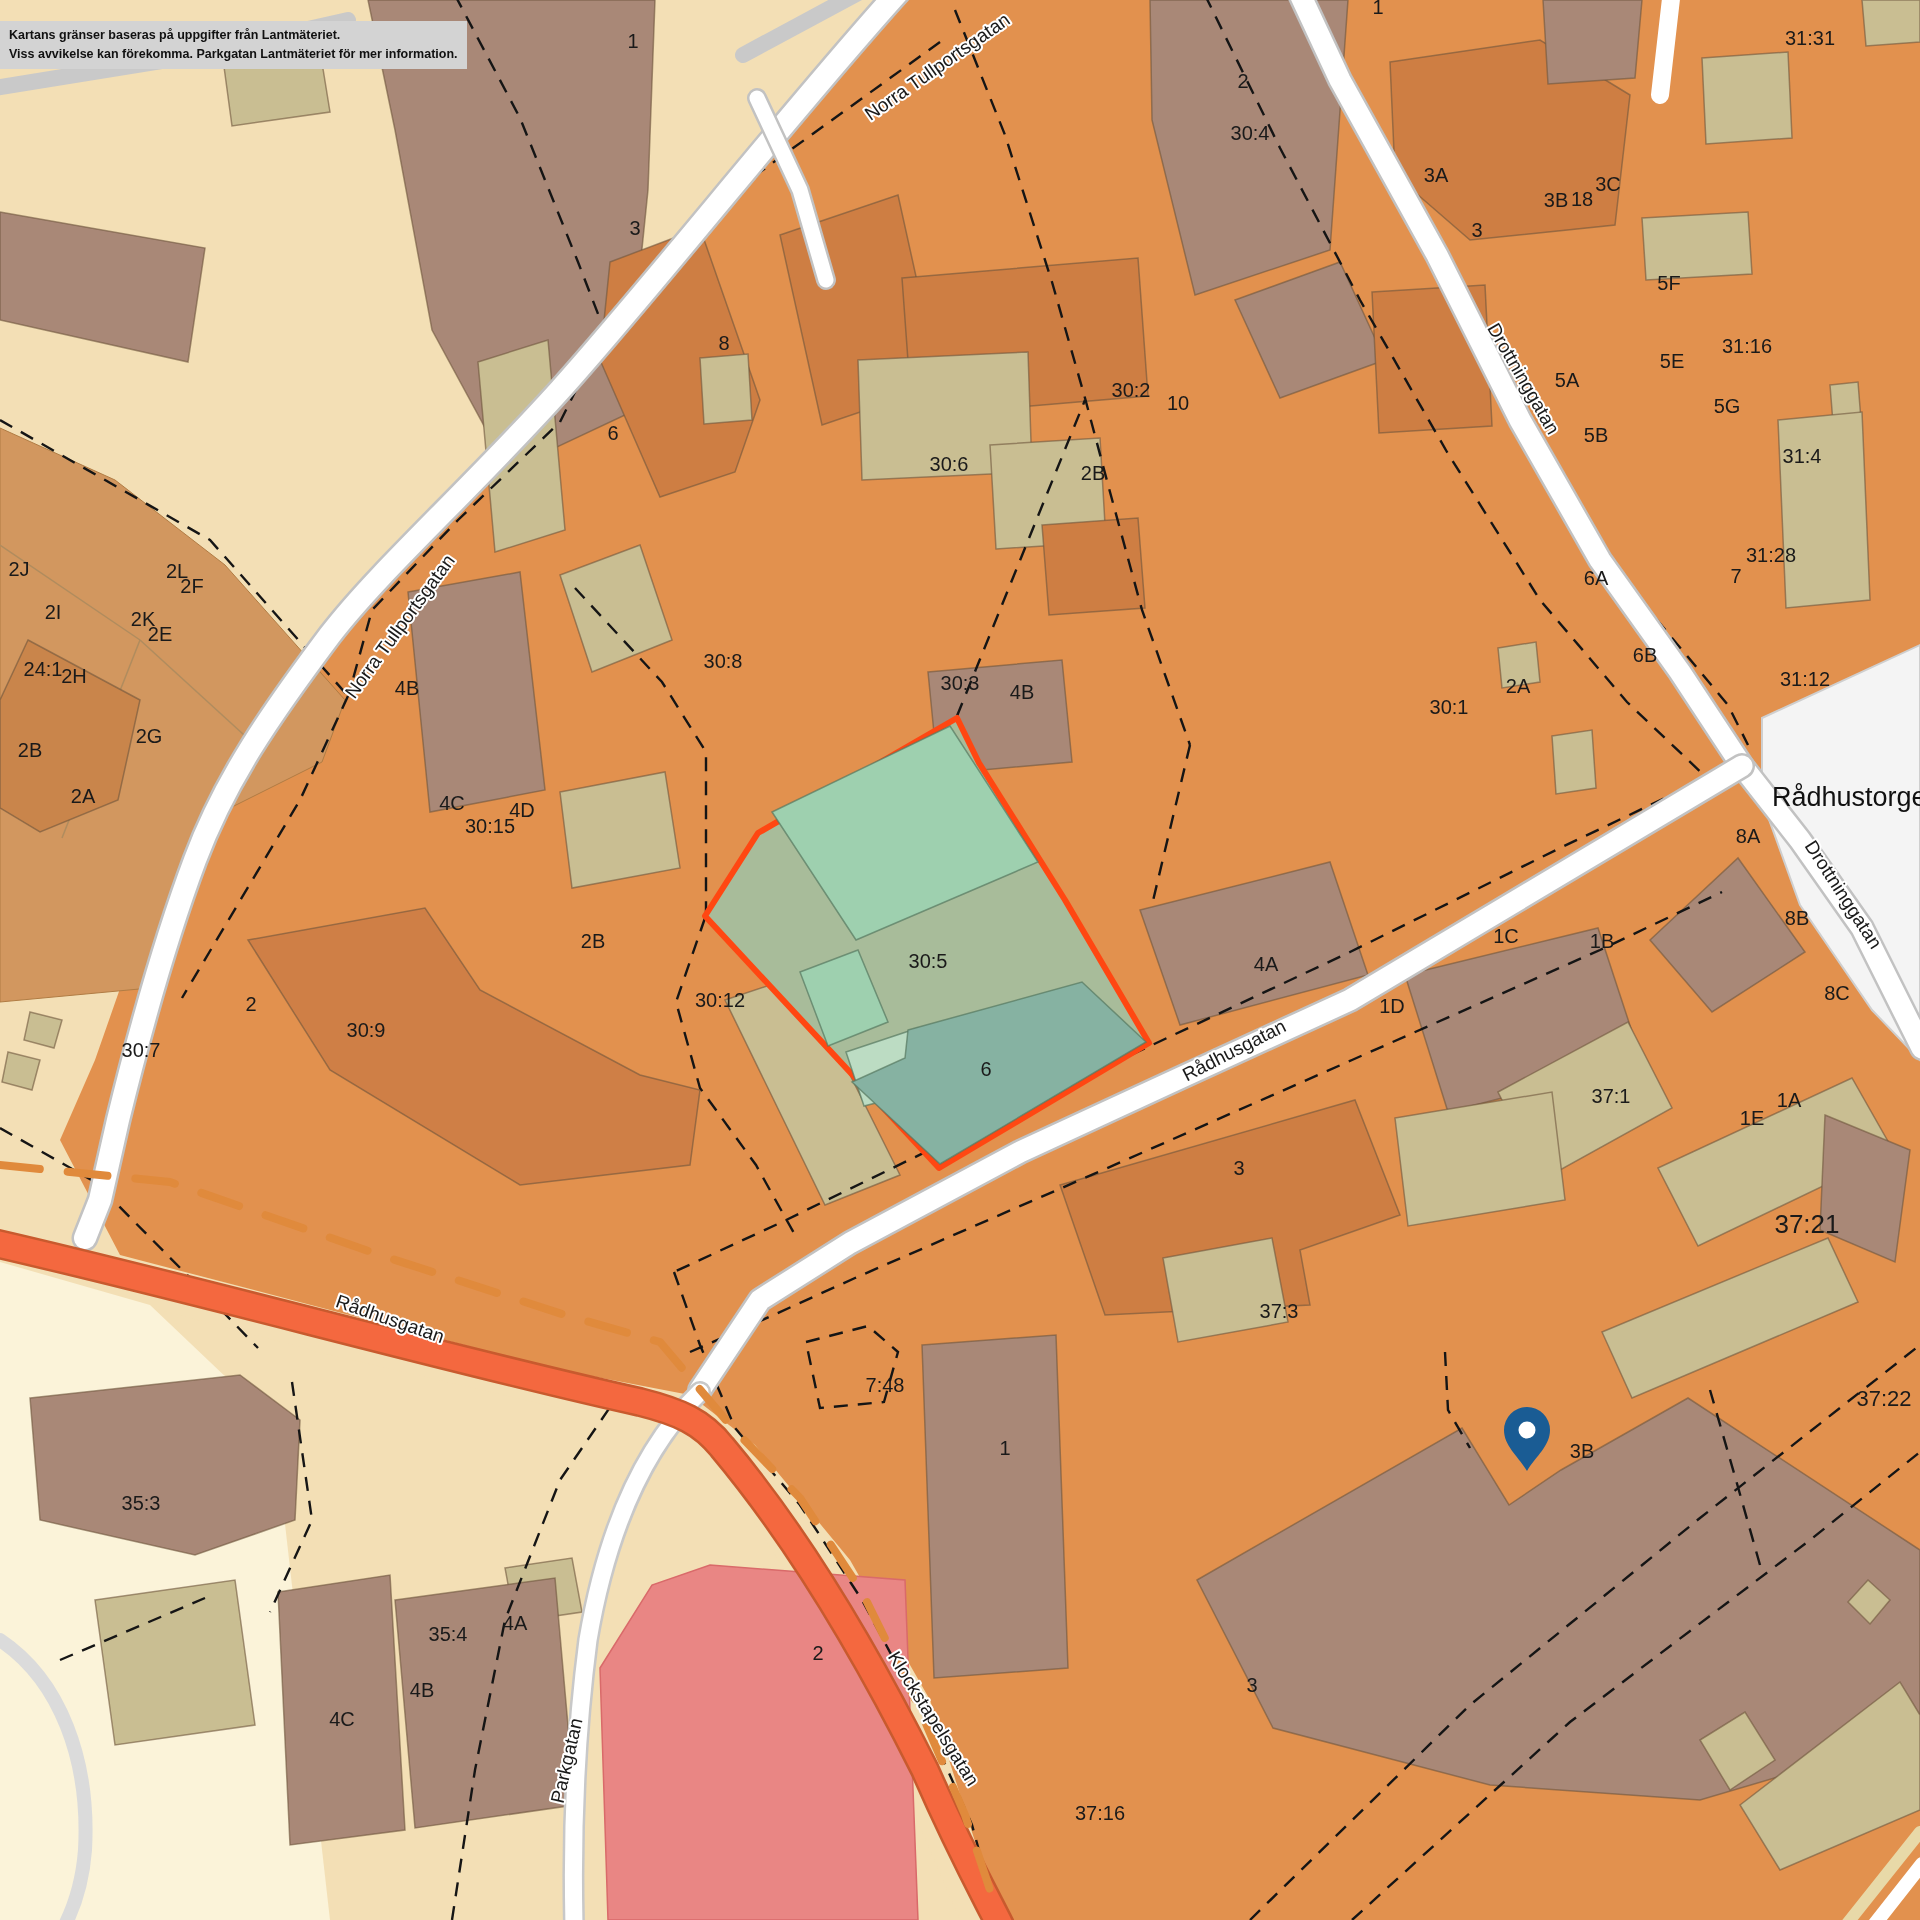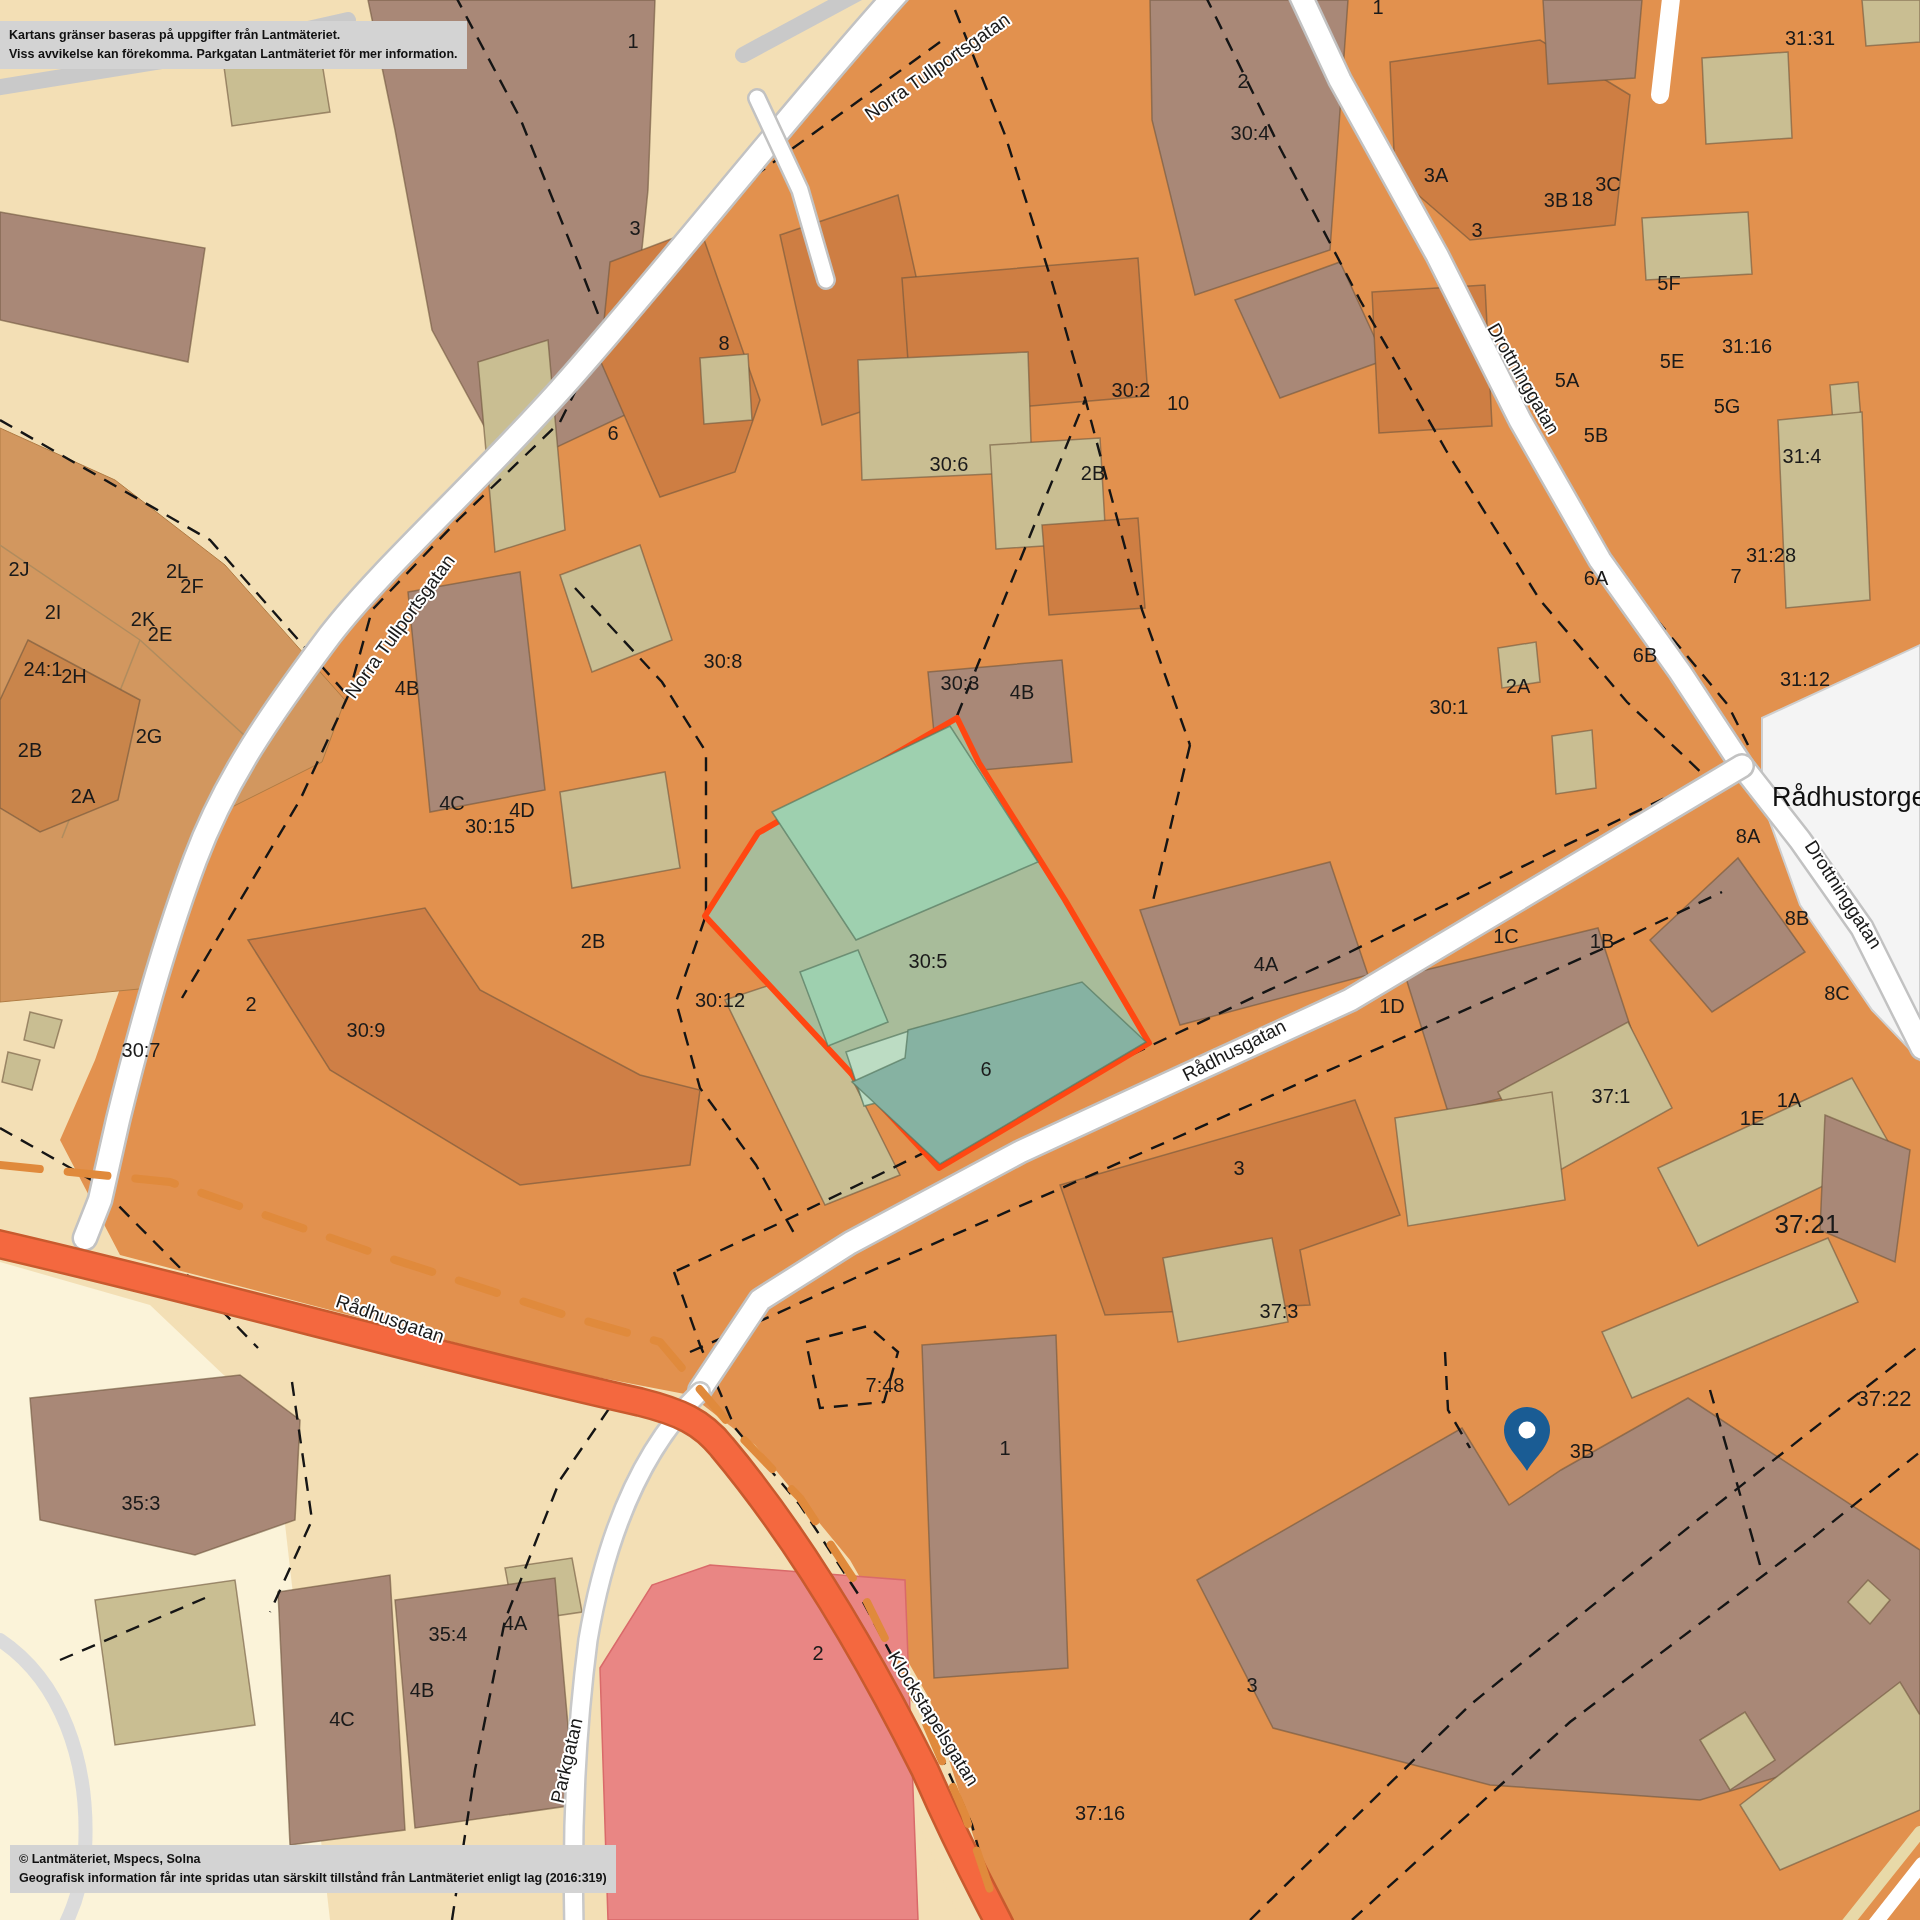--- a/index.html
+++ b/index.html
@@ -282,17 +282,13 @@
   <g id="map-pin" transform="translate(1527 1471)">
     <path d="M 0,0 C -9,-15 -23,-25 -23,-41 A 23,23 0 1 1 23,-41 C 23,-25 9,-15 0,0 Z" fill="#1A5C94"></path>
     <circle cx="0" cy="-41" r="8.5" fill="#FFFFFF"></circle>
   </g>
 </svg>
 
   <div id="attribution-box" class="notice-box">
     <div>Kartans gränser baseras på uppgifter från Lantmäteriet.</div>
     <div>Viss avvikelse kan förekomma. Parkgatan Lantmäteriet för mer information.</div>
   </div>
-  <div id="copyright-box" class="notice-box">
-    <div>© Lantmäteriet, Mspecs, Solna</div>
-    <div>Geografisk information får inte spridas utan särskilt tillstånd från Lantmäteriet enligt lag (2016:319)</div>
-  </div>
 </div>
 
 </body></html>

